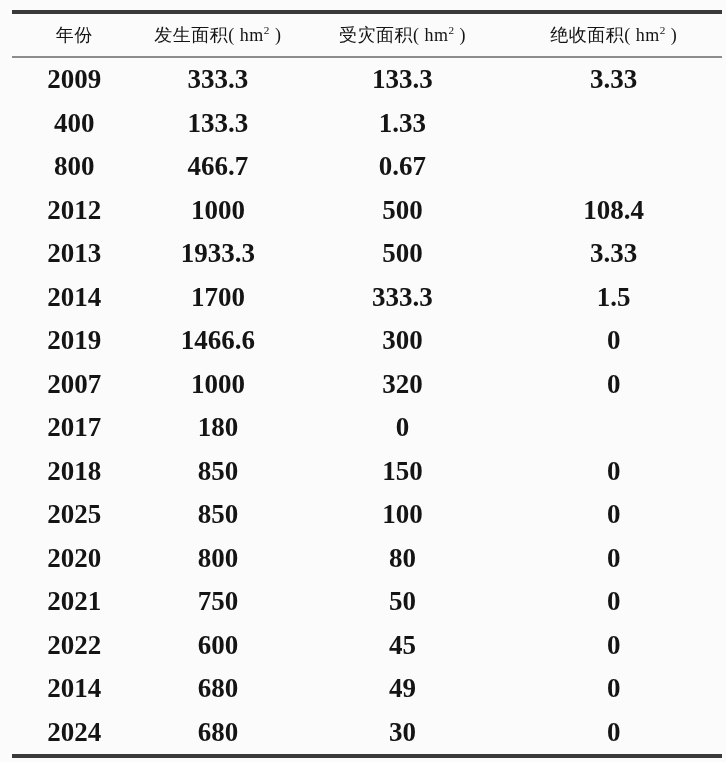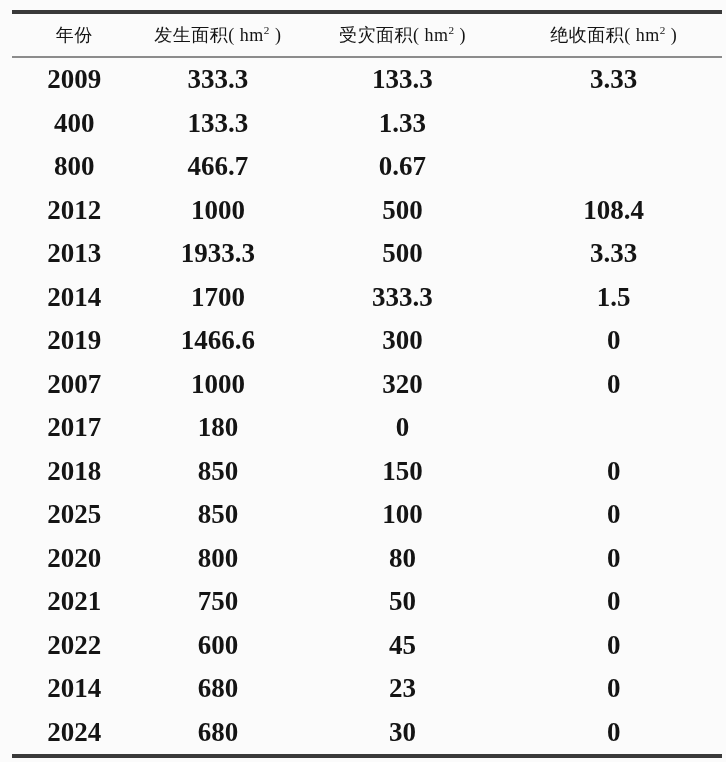--- a/index.html
+++ b/index.html
@@ -151,21 +151,21 @@
       </div>
       <div class="grid-row body-row">
         <div class="body-cell">2022</div>
         <div class="body-cell">600</div>
         <div class="body-cell">45</div>
         <div class="body-cell">0</div>
       </div>
       <div class="grid-row body-row">
         <div class="body-cell">2014</div>
         <div class="body-cell">680</div>
-        <div class="body-cell">23</div>
+        <div class="body-cell">49</div>
         <div class="body-cell">0</div>
       </div>
       <div class="grid-row body-row">
         <div class="body-cell">2024</div>
         <div class="body-cell">680</div>
         <div class="body-cell">30</div>
         <div class="body-cell">0</div>
       </div>
     </div>
   <div class="rule thick"></div>

